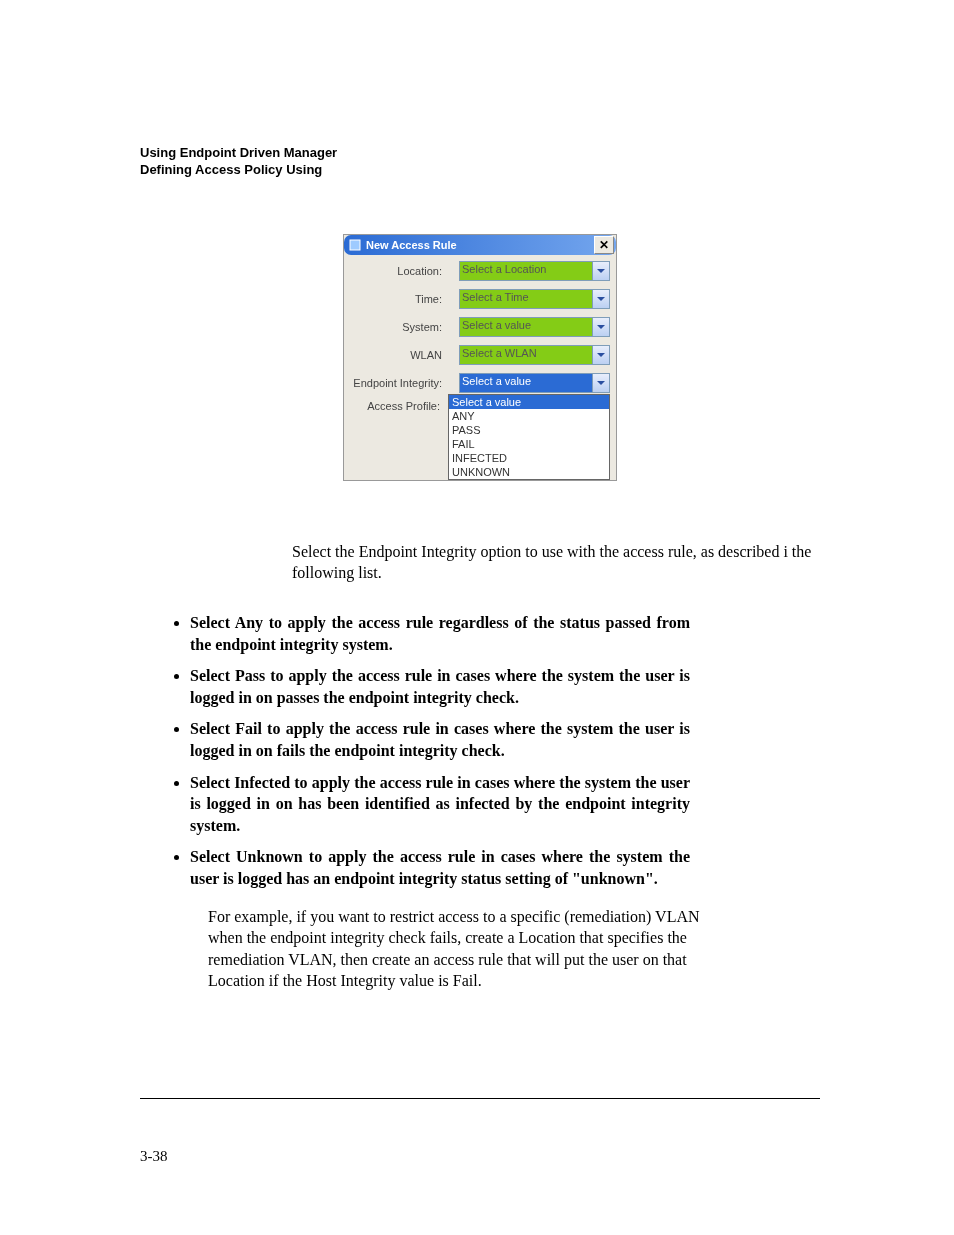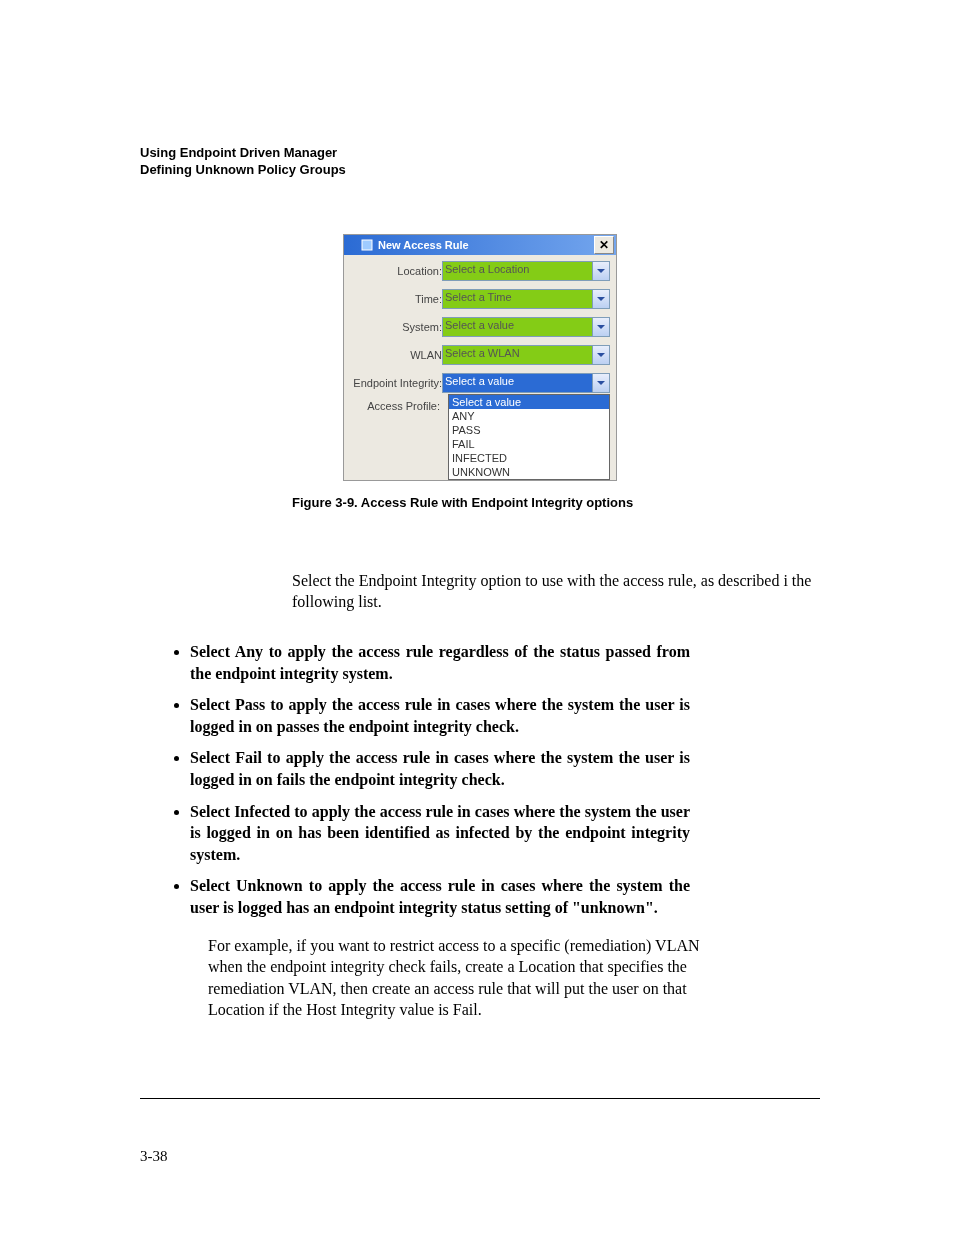--- a/index.html
+++ b/index.html
@@ -33,21 +33,22 @@
     color: #333;
   }
   .titlebar {
     display: flex;
     align-items: center;
     height: 20px;
     background: linear-gradient(to right,#2b6bd4,#74a6ee);
     color: #fff;
     font-weight: bold;
     font-size: 11px;
-    padding-left: 16px;
+    padding-left: 4px;
+    border-radius: 7px;
   }
   .titlebar .tb-icon {
     width: 14px; height: 14px; margin-right: 4px;
     display: flex; align-items: center; justify-content: center;
   }
   .titlebar .spacer { flex: 1; }
   .closebox {
     width: 18px; height: 16px; margin: 2px;
     background: #ece9e1;
     border: 1px solid #fff;
@@ -56,21 +57,21 @@
     color: #000; font-weight: bold; font-size: 12px; line-height: 1;
   }
   .form-body { padding: 6px 6px 0 6px; }
   .row {
     display: flex; align-items: center;
     margin-bottom: 8px;
   }
   .row .lbl {
     width: 92px;
     text-align: right;
-    padding-right: 0;
+    padding-right: 17px;
     color: #444;
   }
   .combo {
     flex: 1;
     display: flex;
     height: 18px;
     background: #84cc16;
     border: 1px solid #7f9db9;
   }
   .combo .cval {
@@ -165,21 +166,21 @@
     font-size: 15px;
   }
 </style>
 </head>
 <body>
 
 <div class="page">
 
   <div class="hdr">
     <div>Using Endpoint Driven Manager</div>
-    <div>Defining Unknown Policy Groups</div>
+    <div>Defining Access Policy Using</div>
   </div>
 
   <div class="dialog-wrap">
     <div class="titlebar">
       <span class="tb-icon">
         <svg width="12" height="12" viewBox="0 0 12 12">
             <rect x="1" y="1" width="10" height="10" fill="#9ecbff" stroke="#fff" stroke-width="1"></rect>
           </svg>
       </span>
       <span>New Access Rule</span>
@@ -251,21 +252,20 @@
             <div class="opt">FAIL</div>
             <div class="opt">INFECTED</div>
             <div class="opt">UNKNOWN</div>
           </div>
         </div>
       </div>
 
     </div>
   </div>
 
-  <div class="figcap">Figure 3-9. Access Rule with Endpoint Integrity options</div>
 
   <div class="body-txt">Select the Endpoint Integrity option to use with the access rule, as described i the following list.</div>
 
   <ul class="opts">
     <li>Select Any to apply the access rule regardless of the status passed from the endpoint integrity system.</li>
     <li>Select Pass to apply the access rule in cases where the system the user is logged in on passes the endpoint integrity check.</li>
     <li>Select Fail to apply the access rule in cases where the system the user is logged in on fails the endpoint integrity check.</li>
     <li>Select Infected to apply the access rule in cases where the system the user is logged in on has been identified as infected by the endpoint integrity system.</li>
     <li>Select Unknown to apply the access rule in cases where the system the user is logged has an endpoint integrity status setting of "unknown".</li>
   </ul>

